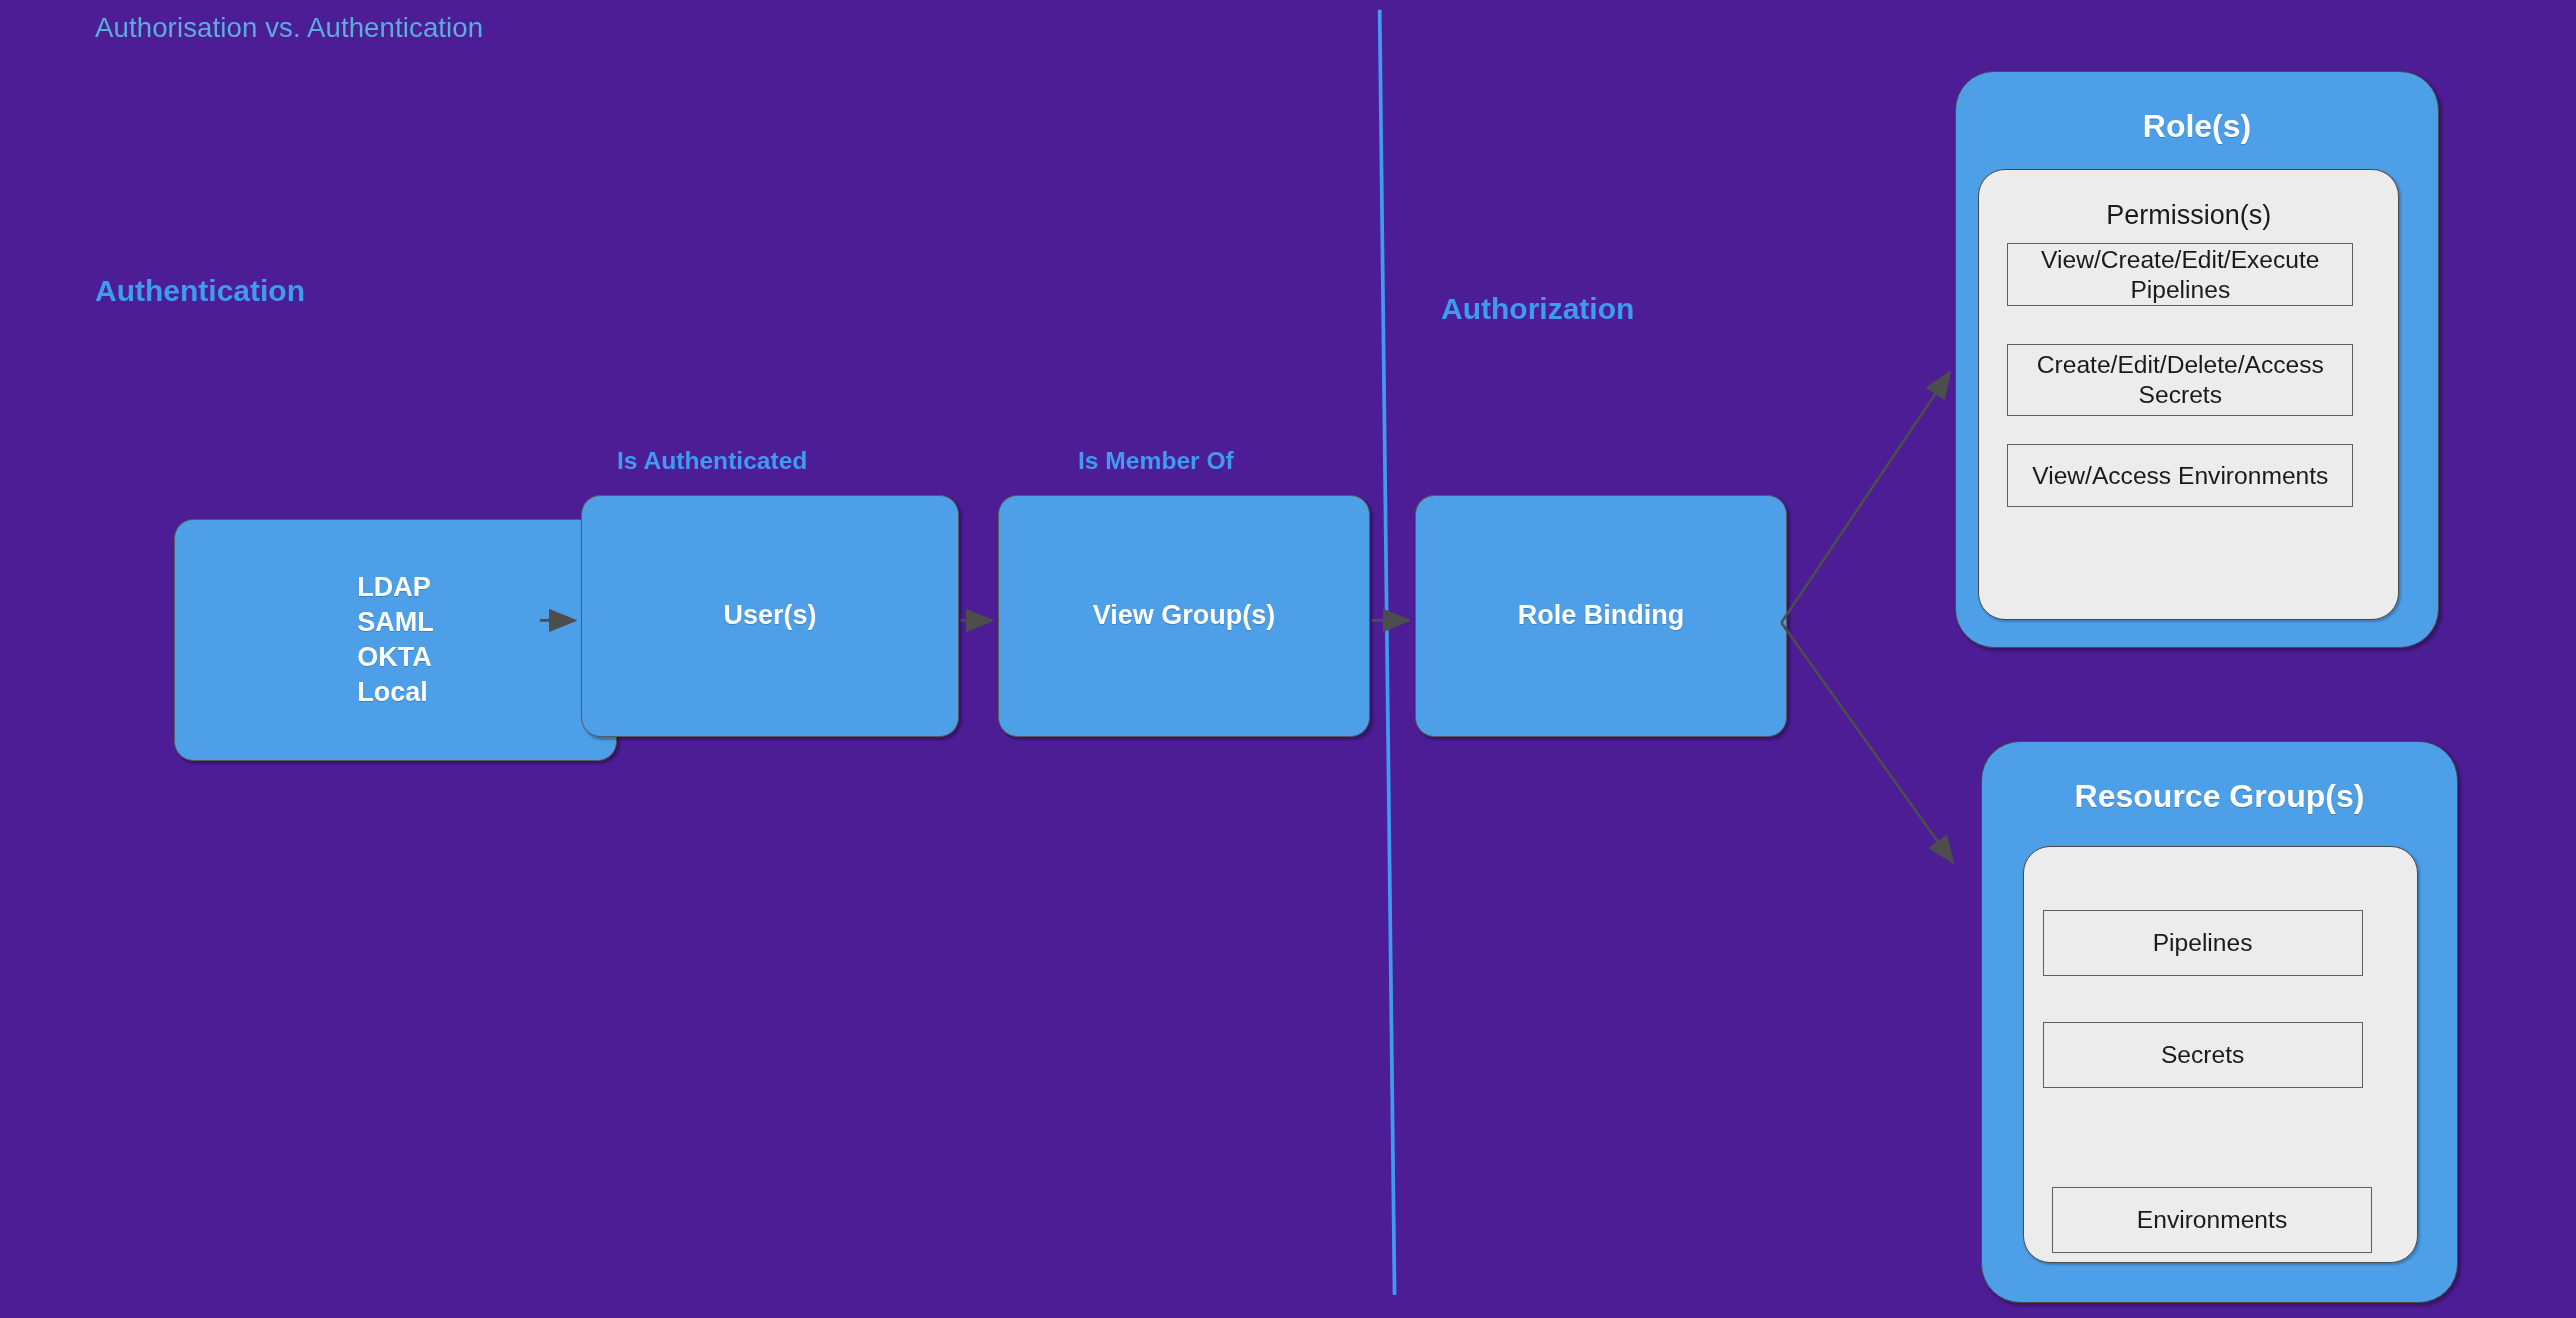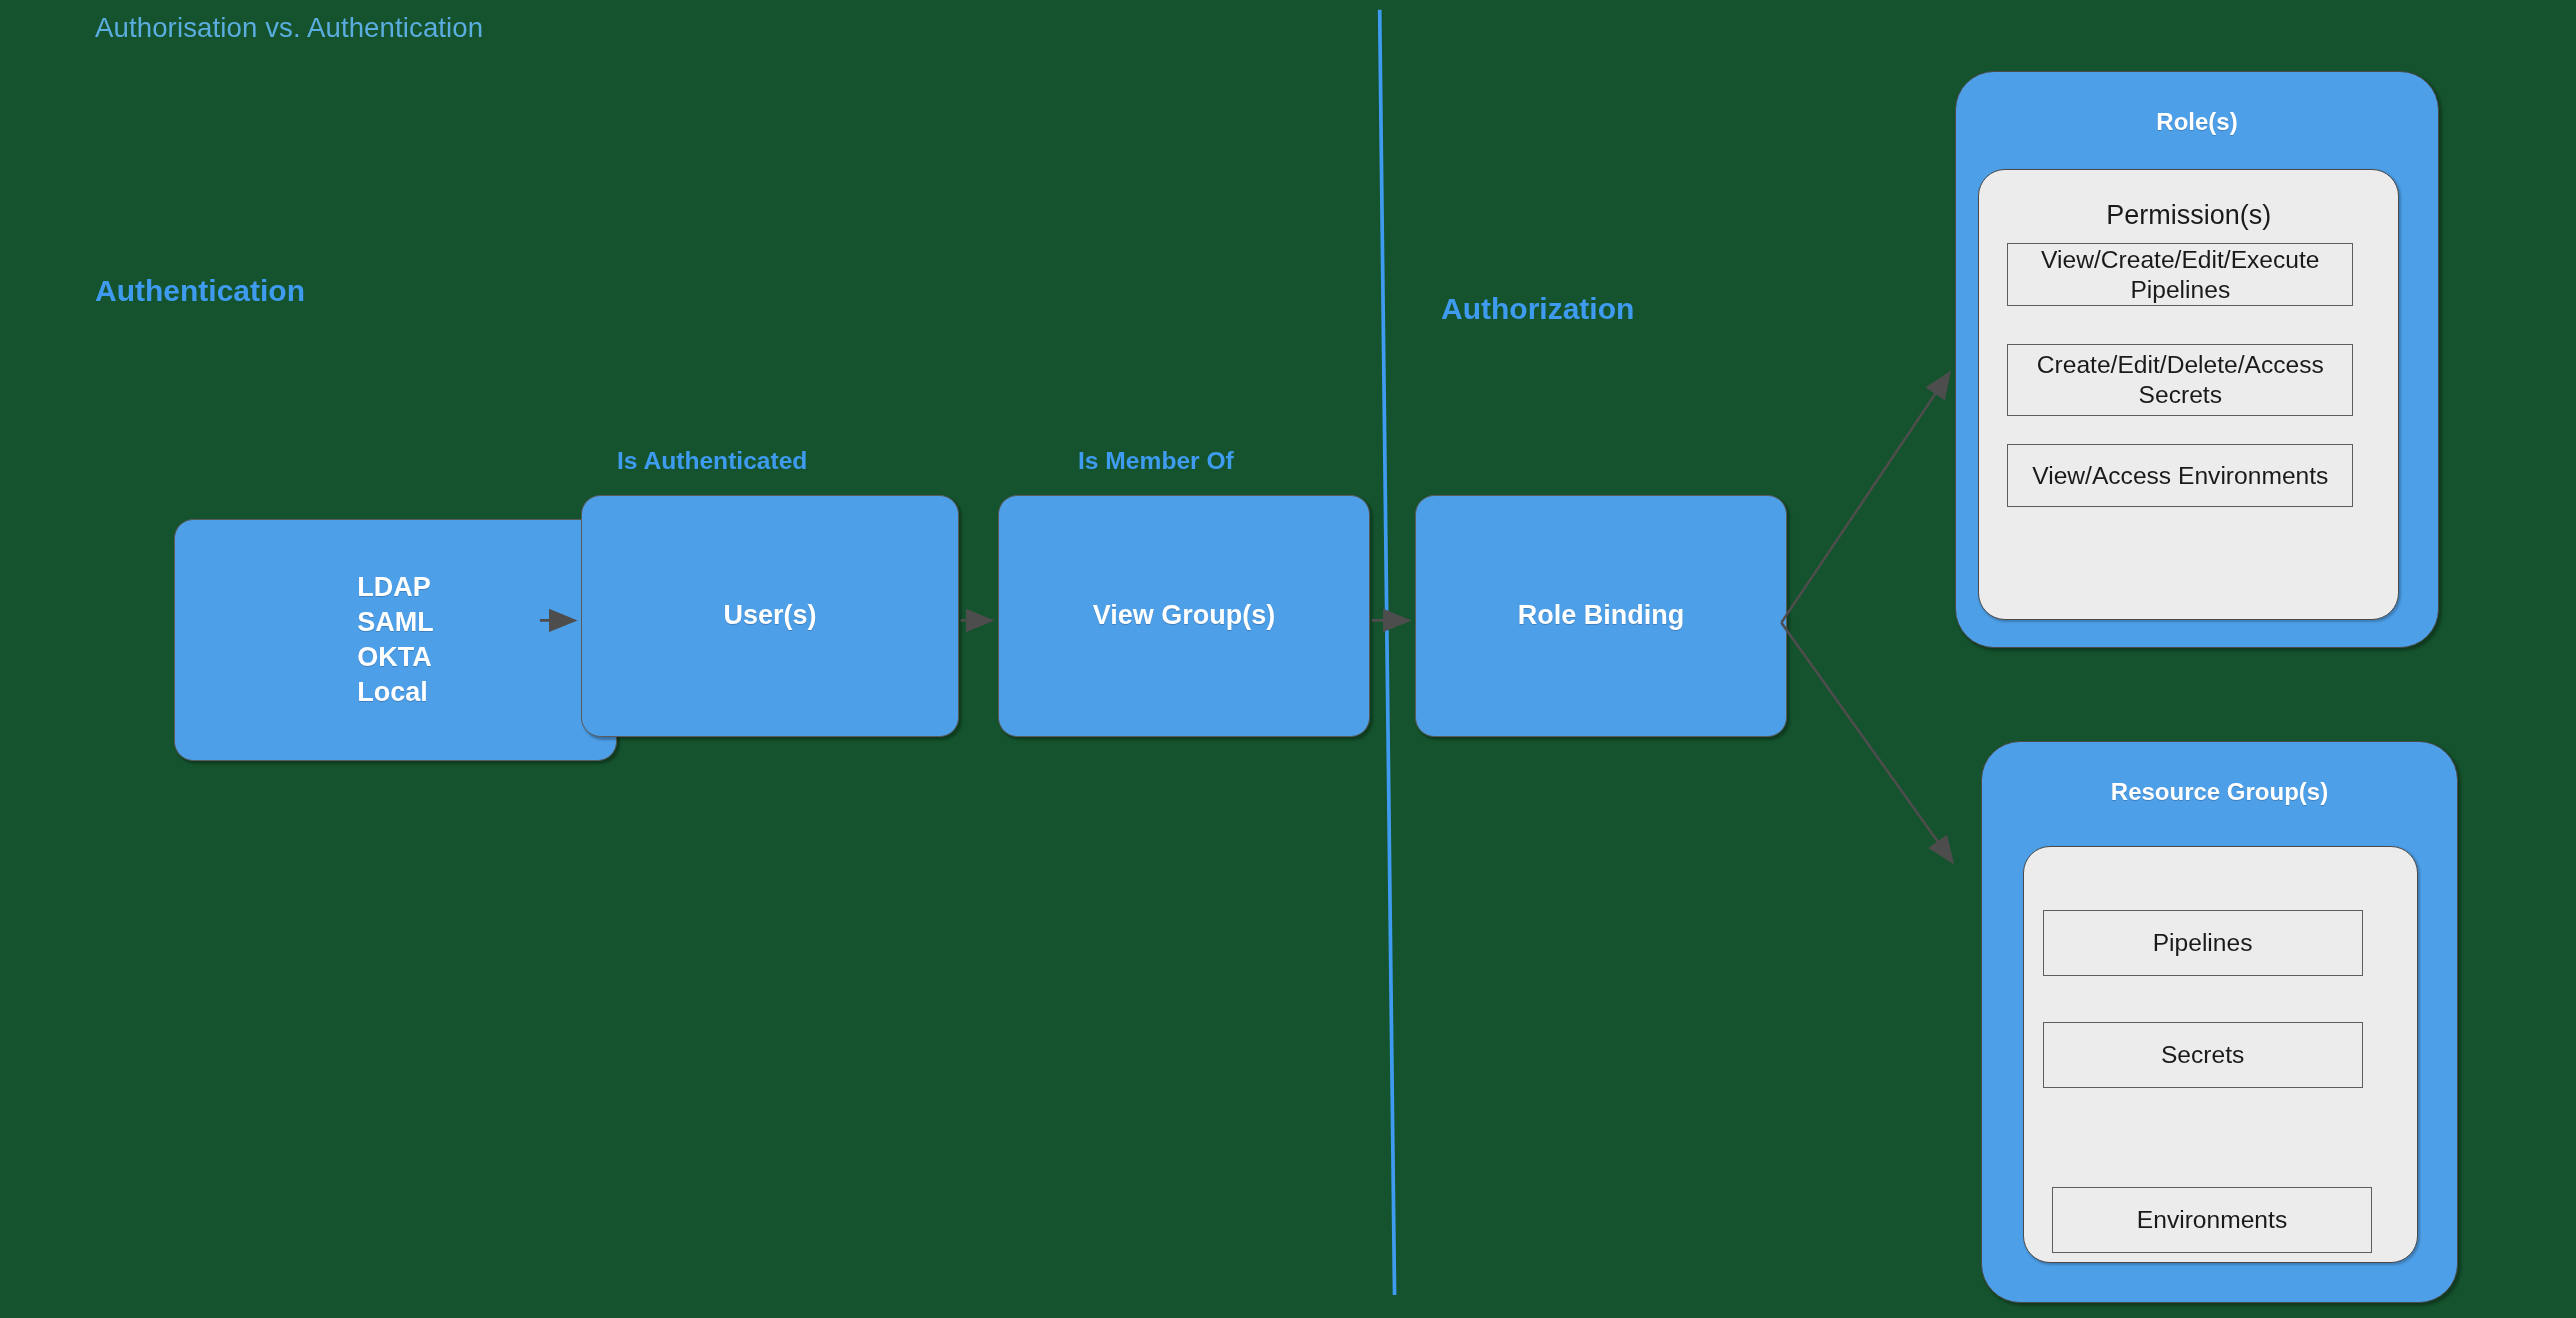--- a/index.html
+++ b/index.html
@@ -9,21 +9,21 @@
   }
   body {
     font-family: "Liberation Sans", sans-serif;
     -webkit-font-smoothing: antialiased;
   }
 
   #canvas {
     position: relative;
     width: 2576px;
     height: 1319px;
-    background: #14532d;
+    background: #4c1d95;
     overflow: hidden;
   }
 
   
   .abs { position: absolute; }
 
   
   #page-title {
     left: 95px;
     top: 12px;
@@ -88,21 +88,21 @@
     border-radius: 39px;
     box-shadow: 2.2px 2.2px 3px rgba(0,0,0,0.30);
     box-sizing: border-box;
   }
   .group-panel-title {
     position: absolute;
     left: 0; right: 0;
     text-align: center;
     color: #ffffff;
     font-weight: bold;
-    font-size: 24px;
+    font-size: 32px;
     text-shadow: 0 0.7px 0.7px rgba(0,0,0,0.20);
     white-space: nowrap;
   }
   .inner-panel {
     position: absolute;
     background: #ececec;
     border: 1.5px solid #4a4a4a;
     border-radius: 27px;
     box-shadow: 1.5px 1.5px 2.2px rgba(0,0,0,0.22);
     box-sizing: border-box;

